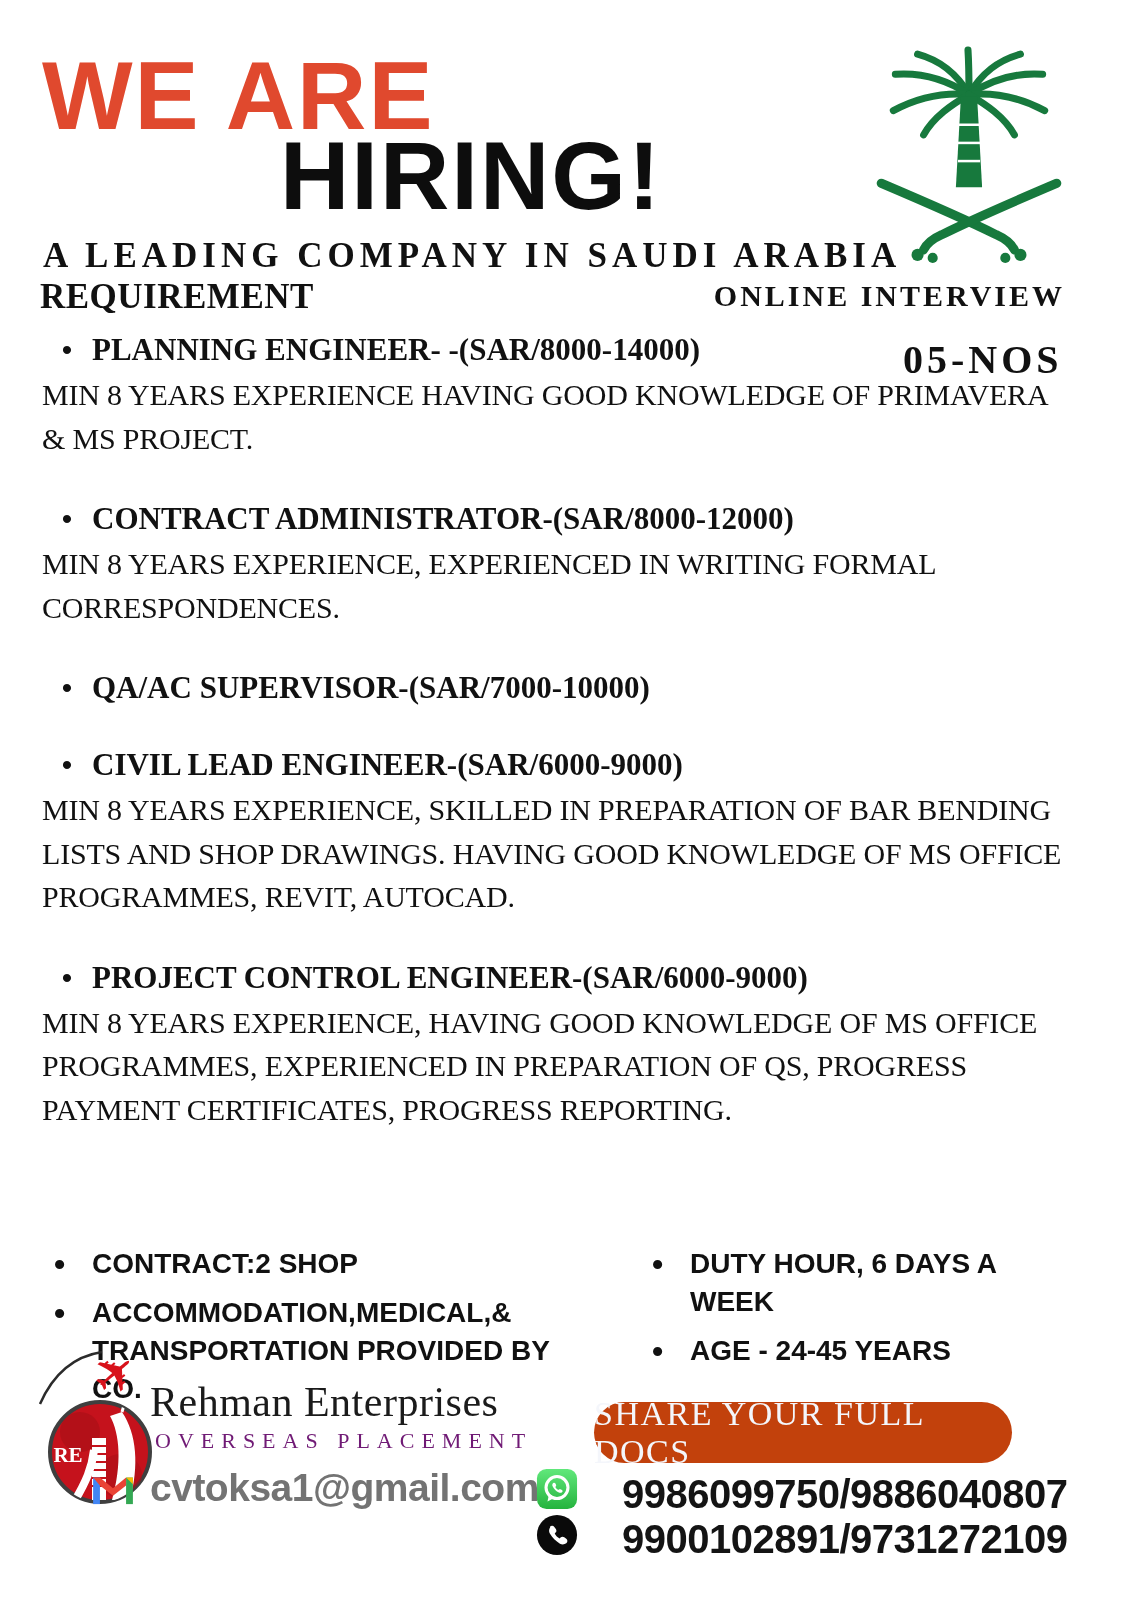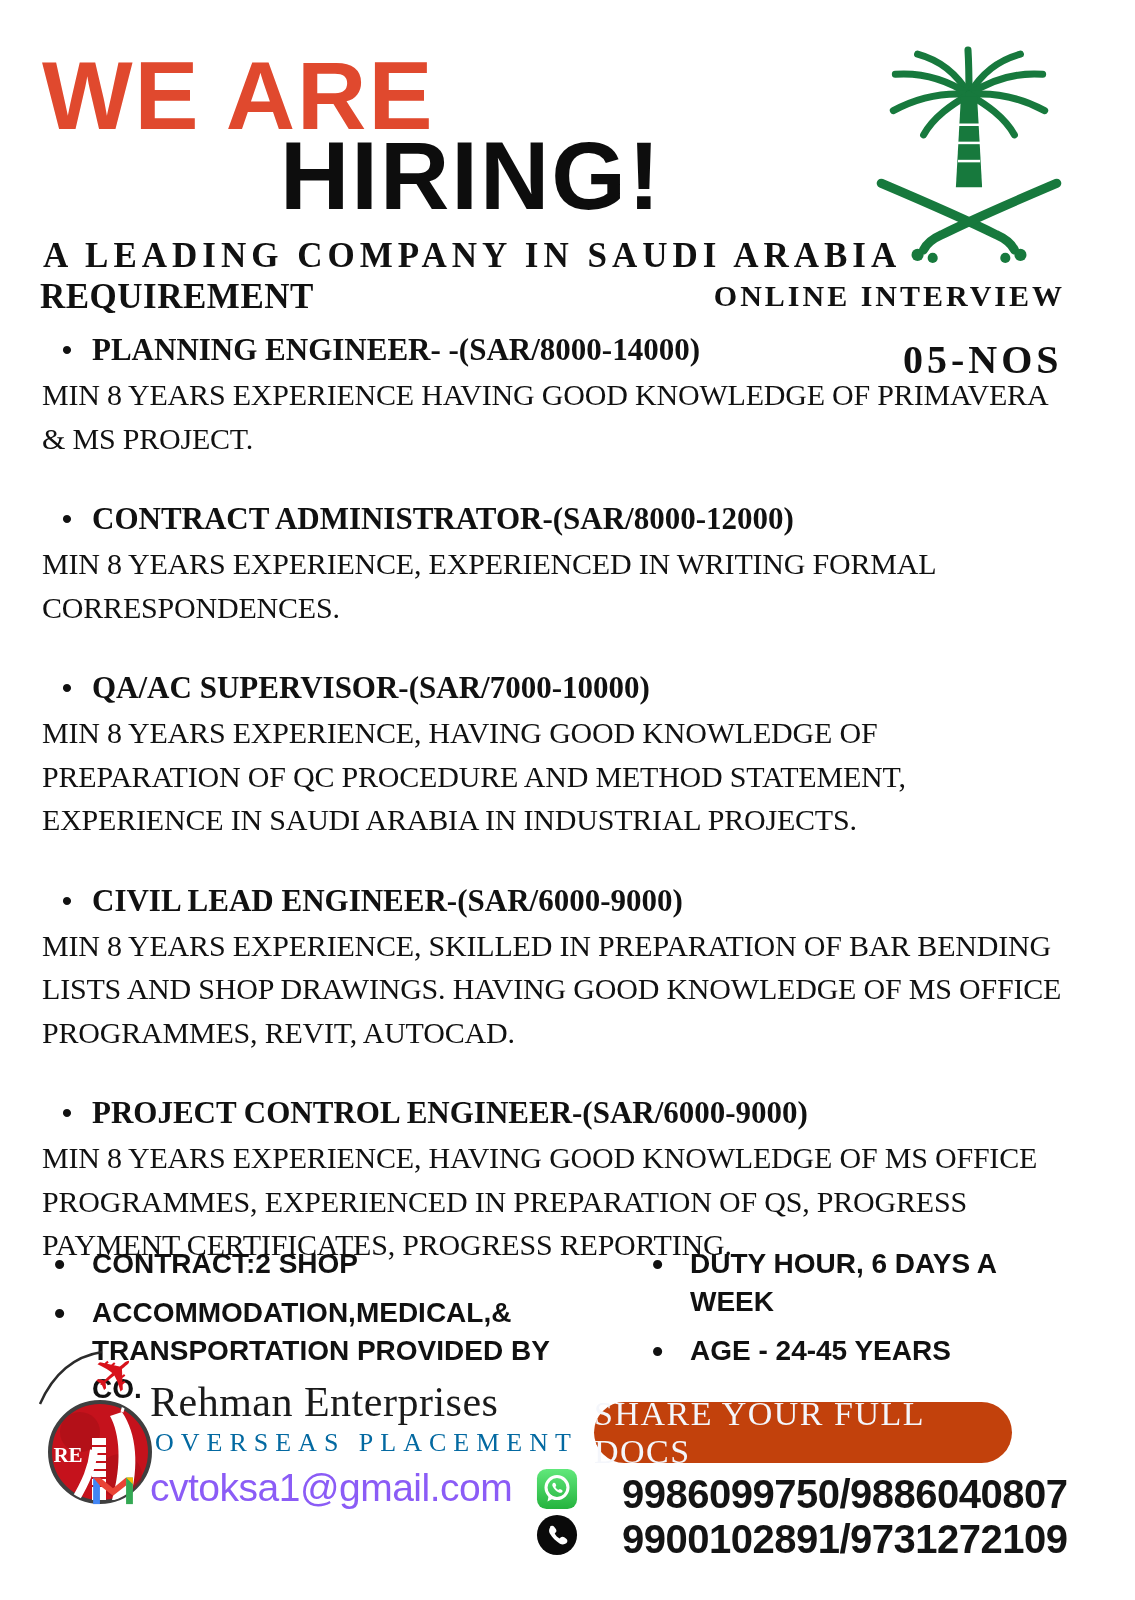--- a/index.html
+++ b/index.html
@@ -56,26 +56,26 @@
   .term-item{position:relative;padding-left:50px;line-height:1.36;margin-bottom:11px;}
   .term-item::before{content:"\2022";position:absolute;left:12px;top:-2px;font-size:32px;}
   
   .logo-svg{position:absolute;left:34px;top:1340px;}
   .company-name{
     position:absolute;left:150px;top:1378px;
     font-size:42px;color:#1b1b1b;letter-spacing:0.5px;
   }
   .company-tagline{
     position:absolute;left:155px;top:1428px;
-    font-size:26px;letter-spacing:7px;color:#0369a1;
+    font-size:22px;letter-spacing:7px;color:#701a75;
   }
   .email-row{position:absolute;left:90px;top:1466px;display:flex;align-items:center;gap:14px;}
   .email-text{
-    font-family:"Liberation Sans",sans-serif;font-weight:normal;font-size:39px;
-    letter-spacing:-0.5px;color:#8b5cf6;
+    font-family:"Liberation Sans",sans-serif;font-weight:bold;font-size:39px;
+    letter-spacing:-0.5px;color:#737373;
   }
   .wa-icon{position:absolute;left:536px;top:1468px;}
   .ph-icon{position:absolute;left:536px;top:1514px;}
   .share-pill{
     position:absolute;left:594px;top:1402px;width:418px;height:61px;
     background:#c2410c;border-radius:31px;display:flex;align-items:center;justify-content:center;
   }
   .share-pill span{color:#f4f6fb;font-size:34px;letter-spacing:1.5px;font-family:"Liberation Serif",serif;}
   .phones{
     position:absolute;left:622px;top:1472px;
@@ -142,21 +142,20 @@
         <span class="job-title">CONTRACT ADMINISTRATOR-(SAR/8000-12000)</span>
       </div>
       <div class="job-desc">MIN 8 YEARS EXPERIENCE, EXPERIENCED IN WRITING FORMAL CORRESPONDENCES.</div>
     </div>
 
     <div class="job">
       <div class="job-title-row">
         <span class="job-bullet">•</span>
         <span class="job-title">QA/AC SUPERVISOR-(SAR/7000-10000)</span>
       </div>
-      <div class="job-desc">MIN 8 YEARS EXPERIENCE, HAVING GOOD KNOWLEDGE OF PREPARATION OF QC PROCEDURE AND METHOD STATEMENT, EXPERIENCE IN SAUDI ARABIA IN INDUSTRIAL PROJECTS.</div>
     </div>
 
     <div class="job">
       <div class="job-title-row">
         <span class="job-bullet">•</span>
         <span class="job-title">CIVIL LEAD ENGINEER-(SAR/6000-9000)</span>
       </div>
       <div class="job-desc">MIN 8 YEARS EXPERIENCE, SKILLED IN PREPARATION OF BAR BENDING LISTS AND SHOP DRAWINGS. HAVING GOOD KNOWLEDGE OF MS OFFICE PROGRAMMES, REVIT, AUTOCAD.</div>
     </div>
 

